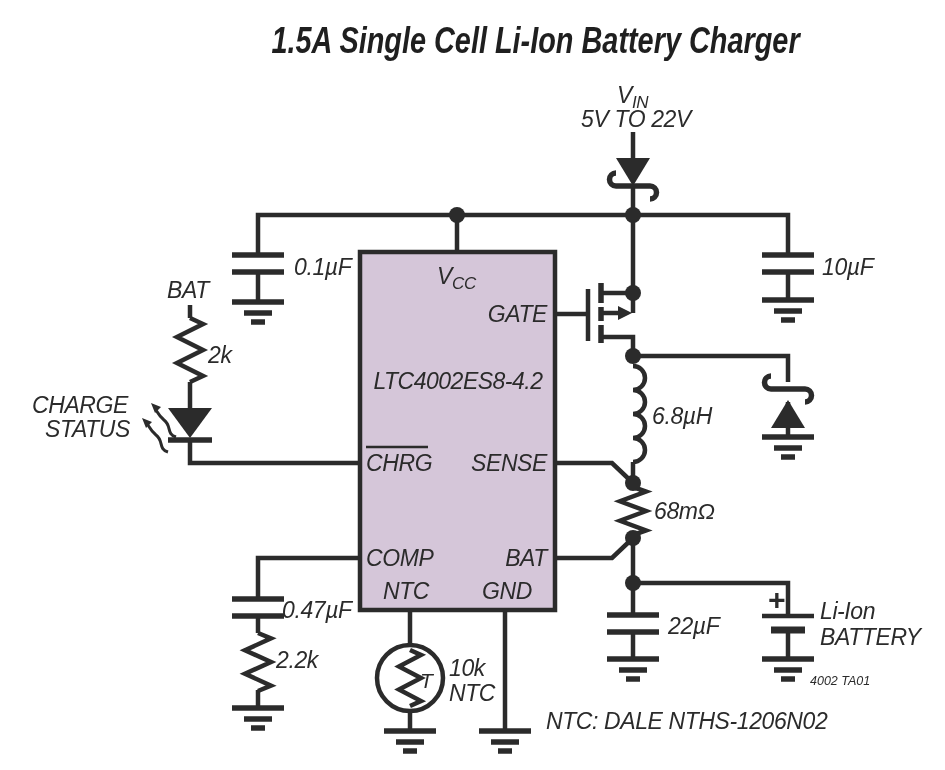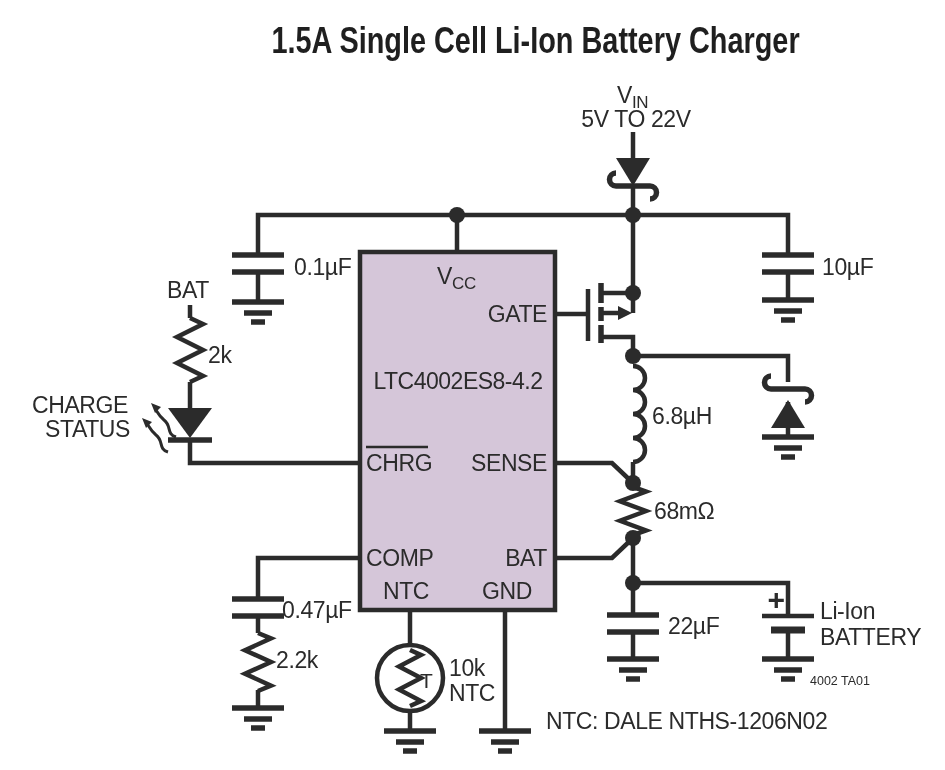--- a/index.html
+++ b/index.html
@@ -1,17 +1,17 @@
 <!DOCTYPE html>
 <html><head>
 <meta charset="utf-8">
 <style>
   html,body{margin:0;padding:0;background:#fff;}
   .canvas{position:relative;width:945px;height:770px;background:#fff;overflow:hidden;
-          font-family:"Liberation Sans",sans-serif;}
+          font-family:"Liberation Sans",sans-serif;font-style:italic;}
   .title{position:absolute;top:20px;left:63px;right:-63px;text-align:center;
          font-size:37px;font-weight:bold;color:#1f1f1f;white-space:nowrap;}
   .title span{display:inline-block;transform:scaleX(0.78);transform-origin:center;}
   svg{position:absolute;top:0;left:0;}
   .lbl{font-family:"Liberation Sans",sans-serif;font-size:23px;fill:#2b2b2b;letter-spacing:-0.4px;}
   .sub{font-size:17px;}
   .part{font-size:23px;letter-spacing:-0.5px;}
   .tiny{font-size:12.5px;letter-spacing:0;}
   .therm{font-size:21px;}
   .plus{font-size:30px;font-weight:bold;}

